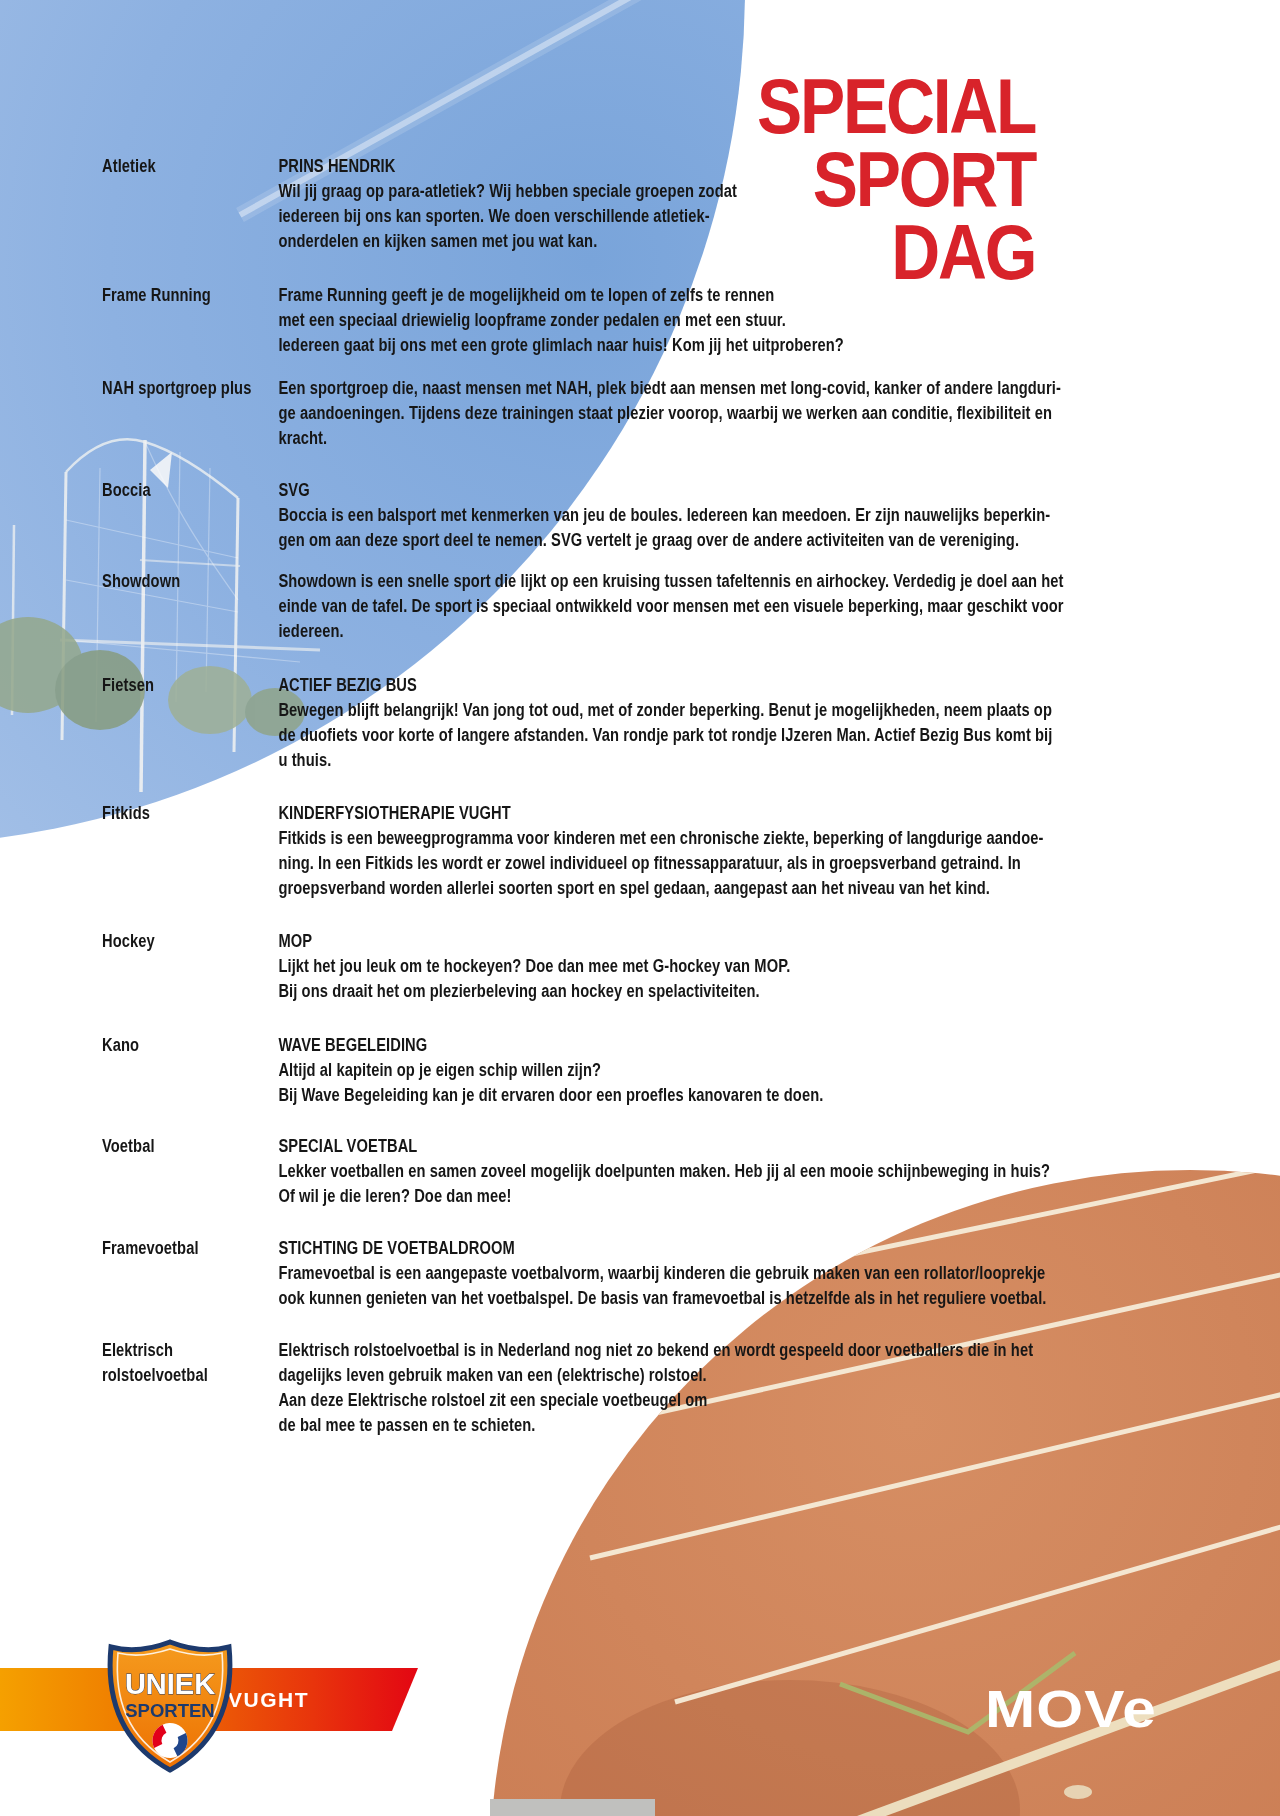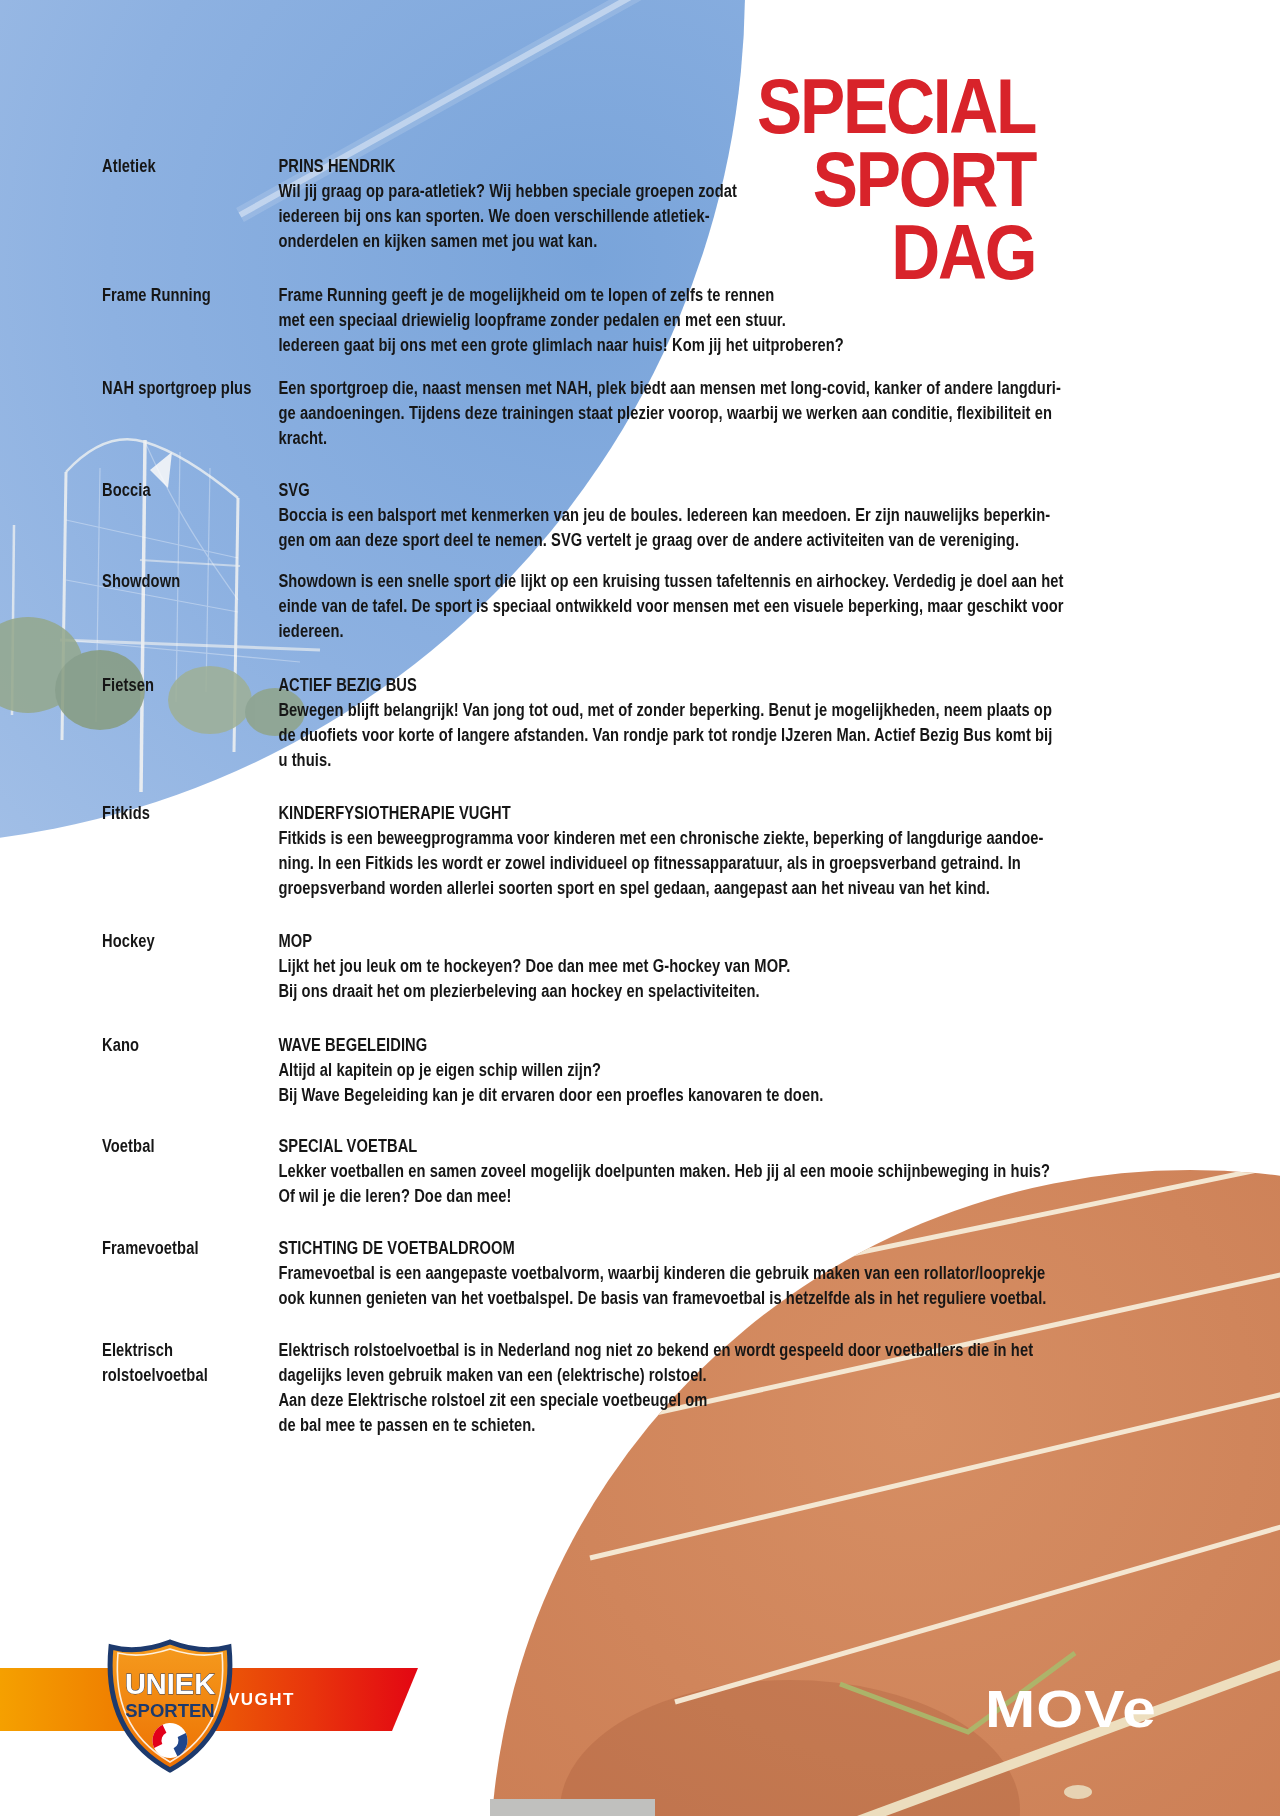--- a/index.html
+++ b/index.html
@@ -50,21 +50,21 @@
   .body{white-space:pre;}
 
   
   .ribbon{
     position:absolute;left:0;top:1668px;width:418px;height:63px;z-index:4;
     background:linear-gradient(90deg,#f5a000 0%,#ef7d00 30%,#e8340c 75%,#e30613 100%);
     clip-path:polygon(0 0,100% 0,calc(100% - 26px) 100%,0 100%);
   }
   .ribbon span{
     position:absolute;left:228px;top:50%;transform:translateY(-50%);
-    color:#ffffff;font-size:17px;font-weight:bold;letter-spacing:1.5px;
+    color:#ffffff;font-size:21px;font-weight:bold;letter-spacing:1.5px;
   }
   .shield{position:absolute;left:103px;top:1637px;z-index:5;}
   .shield text{font-family:"Liberation Sans",sans-serif;}
 </style>
 </head>
 <body>
 
 <div class="page">
 
   <div class="sky-circle">

